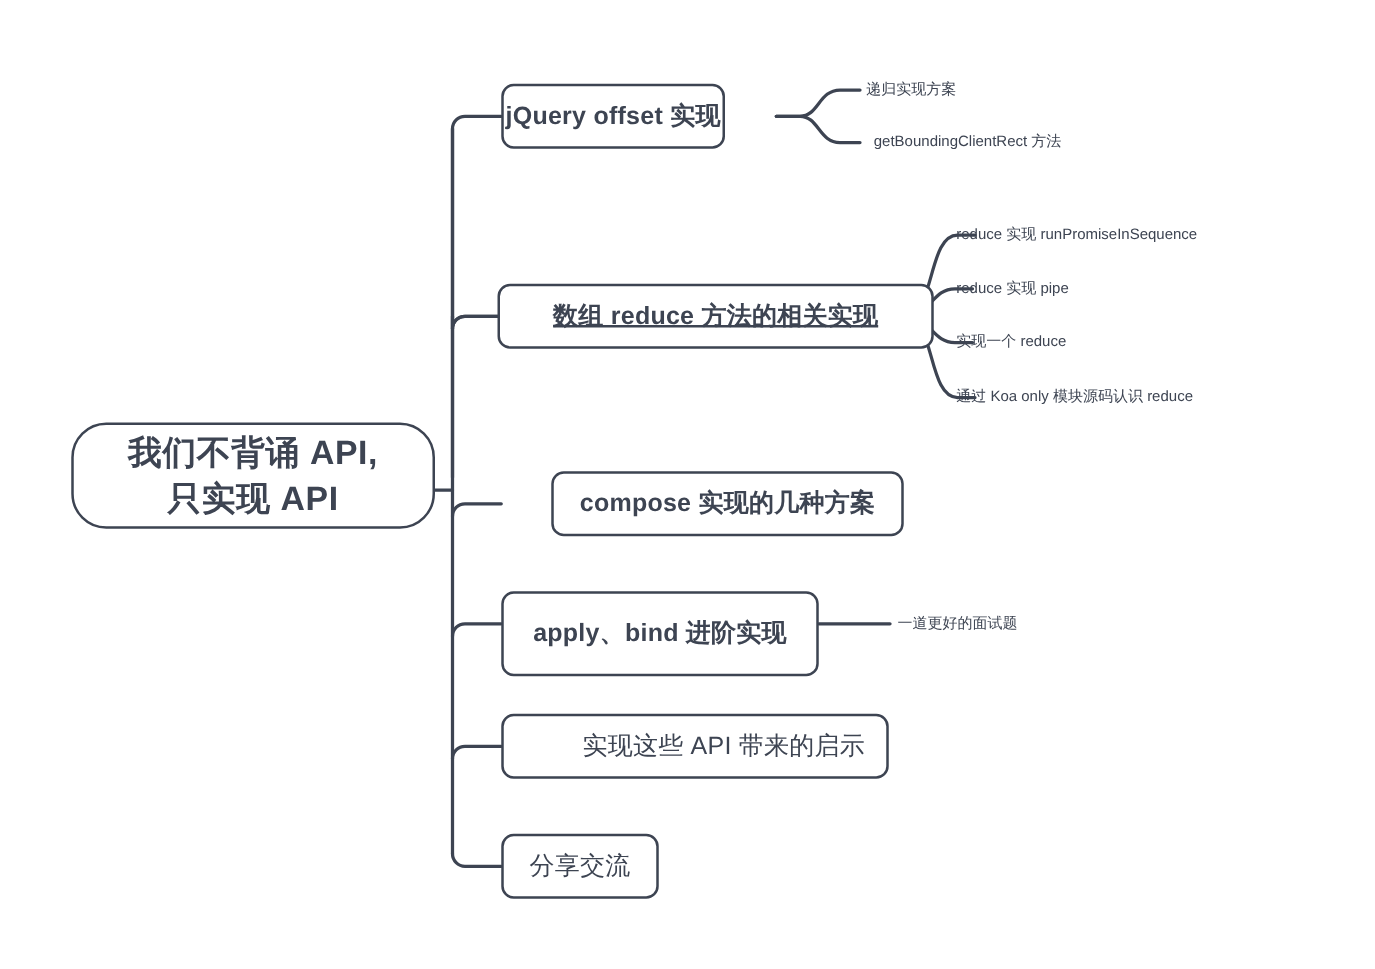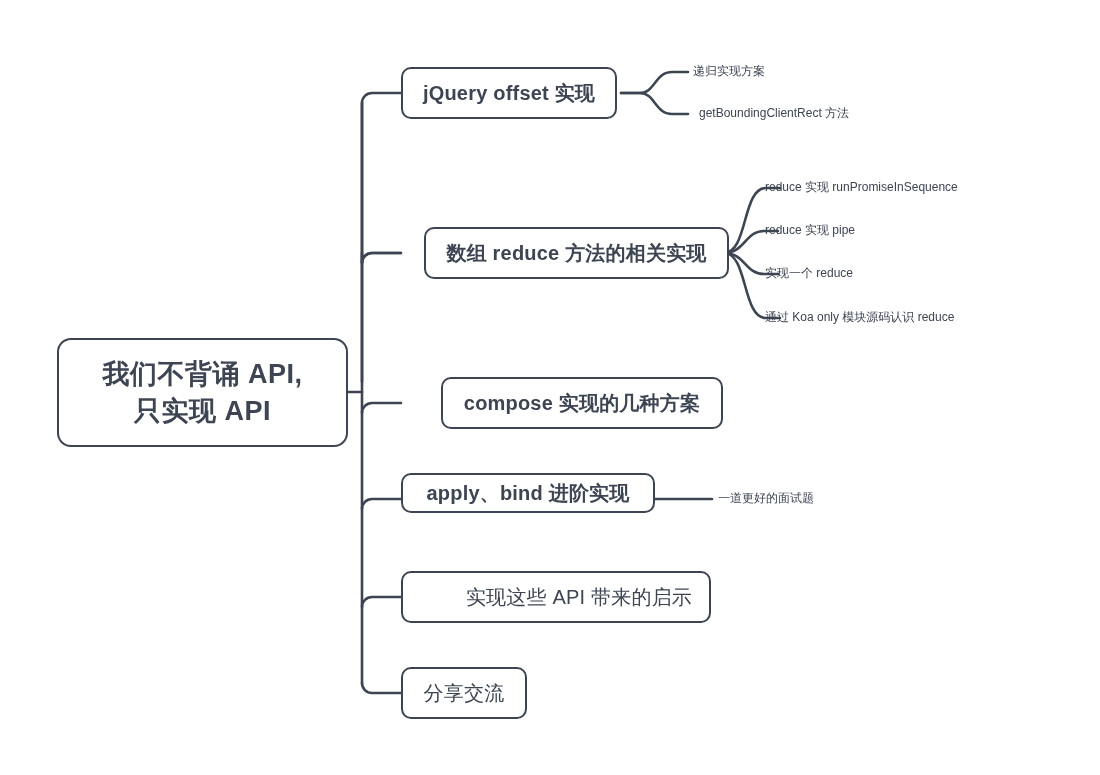--- a/index.html
+++ b/index.html
@@ -73,40 +73,40 @@
 
       <path d="M706 253 L724 253 C748 253 742 188 766 188 L780 188"></path>
       <path d="M706 253 L724 253 C745 253 745 231 764 231 L778 231"></path>
       <path d="M706 253 L724 253 C745 253 745 274 764 274 L778 274"></path>
       <path d="M706 253 L724 253 C748 253 742 318 766 318 L780 318"></path>
 
       <path d="M655 499 L712 499"></path>
     </g>
   </svg>
 
-  <div class="node root" style="left:57px;top:338px;width:291px;height:109px;">
+  <div class="node root" style="left:57px;top:338px;width:291px;height:85px;border-radius:28px;">
     <div class="node-label">
       <span>我们不背诵 API,</span><br>
       <span>只实现 API</span>
     </div>
   </div>
 
-  <div class="node branch" style="left:401px;top:67px;width:216px;height:52px;">
+  <div class="node branch" style="left:401px;top:67px;width:179px;height:52px;">
     <span class="node-label">jQuery offset 实现</span>
   </div>
 
-  <div class="node branch" style="left:424px;top:227px;width:305px;height:52px;">
+  <div class="node branch" style="left:398px;top:227px;width:349px;height:52px;text-decoration:underline;">
     <span class="node-label">数组 reduce 方法的相关实现</span>
   </div>
 
   <div class="node branch" style="left:401px;top:377px;width:282px;height:52px;margin-left:40px;">
     <span class="node-label">compose 实现的几种方案</span>
   </div>
 
-  <div class="node branch" style="left:401px;top:473px;width:254px;height:40px;">
+  <div class="node branch" style="left:401px;top:473px;width:254px;height:68px;">
     <span class="node-label">apply、bind 进阶实现</span>
   </div>
 
   <div class="node branch light" style="left:401px;top:571px;width:310px;height:52px;padding-left:46px;">
     <span class="node-label">实现这些 API 带来的启示</span>
   </div>
 
   <div class="node branch light" style="left:401px;top:667px;width:126px;height:52px;align-items:center;">
     <span class="node-label">分享交流</span>
   </div>

